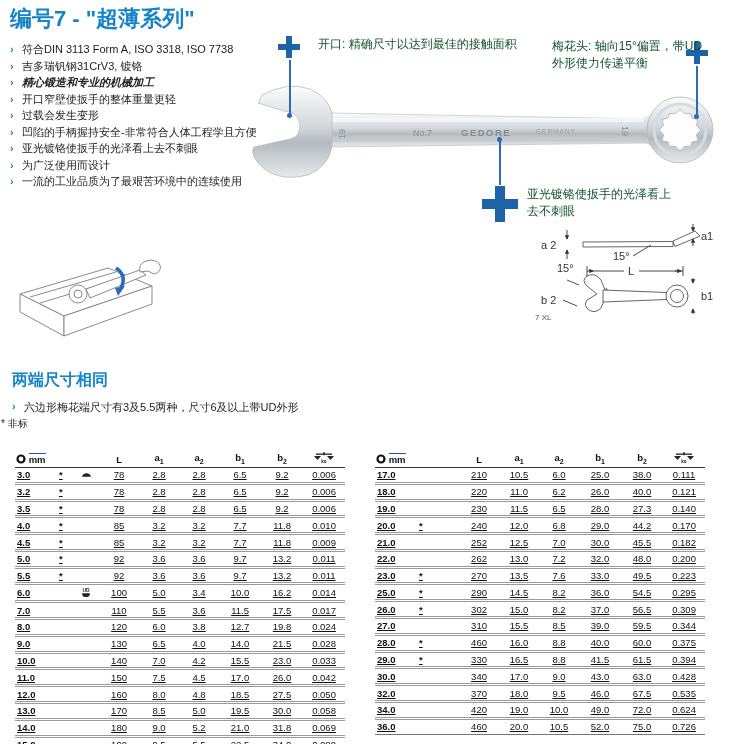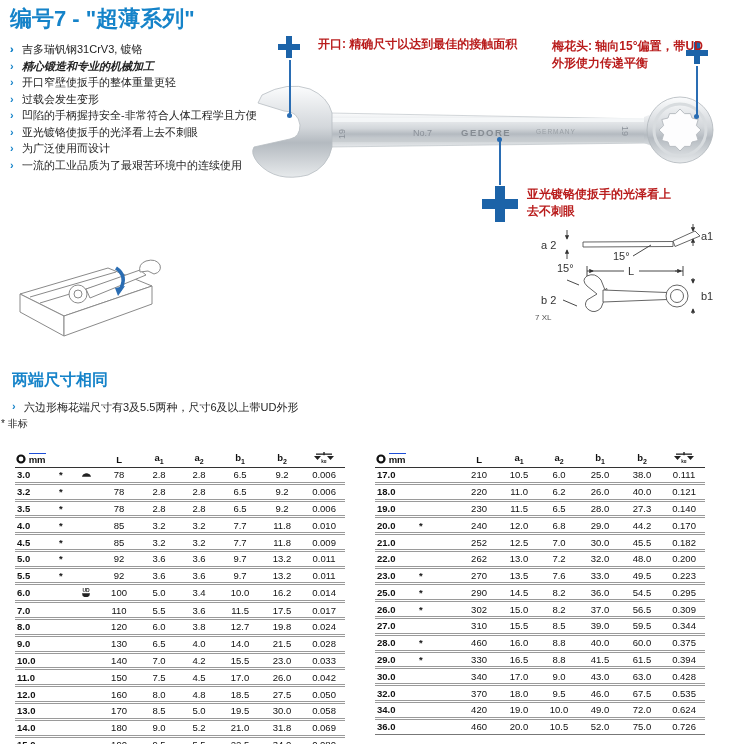--- a/index.html
+++ b/index.html
@@ -9,21 +9,21 @@
 
   .title { position:absolute; left:10px; top:4px; font-size:22px; font-weight:bold; color:#1583c9; }
 
   
   .features { position:absolute; left:10px; top:41px; width:248px; list-style:none; }
   .features li { position:relative; padding-left:12px; font-size:11px; line-height:16.5px; color:#222; }
   .features li .marker { position:absolute; left:0; top:0; color:#1583c9; font-weight:bold; }
   .features li.bold .ftext { font-weight:bold;font-style:italic; }
 
   
-  .ann { position:absolute; font-size:12px; line-height:17px; color:#b91c1c; font-weight:bold; }
+  .ann { position:absolute; font-size:12px; line-height:17px; color:#14532d; font-weight:normal; }
   .cross { position:absolute; }
   .cross .h, .cross .v { position:absolute; background:#1c63a8; }
   .cross.small { width:22px; height:22px; }
   .cross.small .h { left:0; top:8px; width:22px; height:6px; }
   .cross.small .v { left:8px; top:0; width:6px; height:22px; }
   .cross.big { width:36px; height:36px; }
   .cross.big .h { left:0; top:13px; width:36px; height:10px; }
   .cross.big .v { left:13px; top:0; width:10px; height:36px; }
   .vline { position:absolute; width:1.5px; background:#2a6db3; }
   .dot { position:absolute; width:5px; height:5px; border-radius:50%; background:#2a6db3; }
@@ -36,41 +36,41 @@
   .sec-bullet .marker { position:absolute; left:0; top:0; color:#1583c9; font-weight:bold; }
   .sec-note { position:absolute; left:1px; top:417px; font-size:10px; color:#222; }
 
   
   table.dtable { position:absolute; width:330px; border-collapse:collapse; table-layout:fixed;
     font-size:9.5px; color:#111; }
   table.dtable thead th { border-bottom:1.5px solid #333; padding:2px 0; text-align:center;
     vertical-align:bottom; font-weight:bold; }
   table.dtable thead th.size-h { text-align:left; padding-left:1px; }
   table.dtable tbody td { padding:1.4px 0; text-align:center; }
-  table.dtable tbody tr { border-top:3px double #9a9a9a; }
+  table.dtable tbody tr { border-top:3px double #9a9a9a;text-decoration:underline; }
   table.dtable tbody tr:first-child { border-top:none; }
   table.dtable tbody tr:last-child { border-bottom:1.5px solid #777; }
   table.dtable td.size { font-weight:bold; text-align:left; padding-left:2px; }
   table.dtable td.star { text-align:left; font-weight:bold; }
   table.dtable sub { font-size:7px; }
   .mm { border-top:1px solid #1d4ed8; font-weight:bold; }
   #table-left { left:15px; top:450px; }
   #table-right { left:375px; top:450px; }
 
   svg text { font-family:"Liberation Sans", sans-serif; }
 </style>
 </head>
 <body>
 
 <div id="page">
 
   <h1 class="title">编号7 - "超薄系列"</h1>
 
   <ul class="features">
-      <li><span class="marker">›</span></li>
+      <li><span class="marker">›</span><span class="ftext">符合DIN 3113 Form A, ISO 3318, ISO 7738</span></li>
       <li><span class="marker">›</span><span class="ftext">吉多瑞钒钢31CrV3, 镀铬</span></li>
       <li class="bold"><span class="marker">›</span><span class="ftext">精心锻造和专业的机械加工</span></li>
       <li><span class="marker">›</span><span class="ftext">开口窄壁使扳手的整体重量更轻</span></li>
       <li><span class="marker">›</span><span class="ftext">过载会发生变形</span></li>
       <li><span class="marker">›</span><span class="ftext">凹陷的手柄握持安全-非常符合人体工程学且方便</span></li>
       <li><span class="marker">›</span><span class="ftext">亚光镀铬使扳手的光泽看上去不刺眼</span></li>
       <li><span class="marker">›</span><span class="ftext">为广泛使用而设计</span></li>
       <li><span class="marker">›</span><span class="ftext">一流的工业品质为了最艰苦环境中的连续使用</span></li>
     </ul>
 

